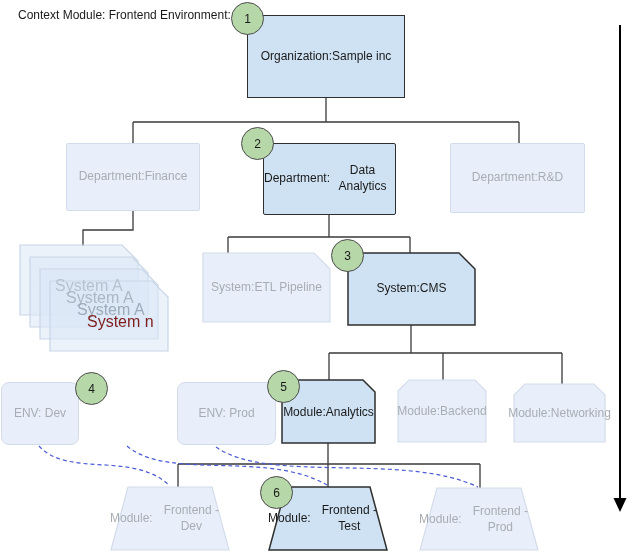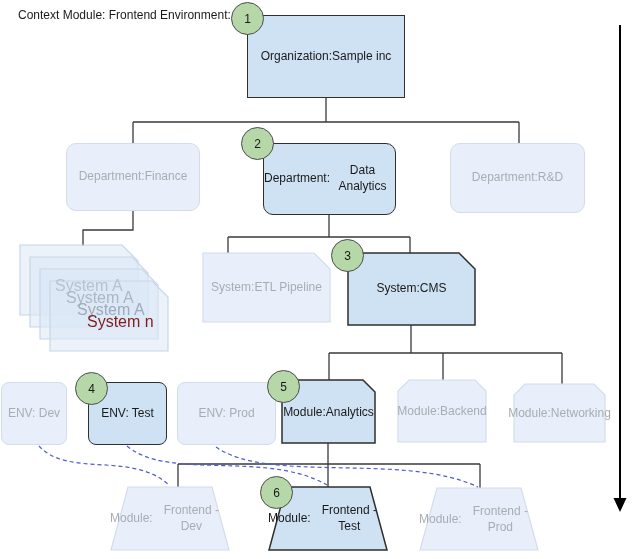--- a/index.html
+++ b/index.html
@@ -20,21 +20,21 @@
   .shape-faded{fill:var(--faded_fill);stroke:var(--faded_border);stroke-width:1.2}
   .shape-stack{fill:var(--stack_fill);stroke:var(--stack_border);stroke-width:1.2}
   .arrow-line{stroke:#000;stroke-width:2;fill:none}
   .arrow-head{fill:#000;stroke:none}
 
   .node,.label{position:absolute;display:flex;align-items:center;
         justify-content:center;text-align:center;font-size:12px;line-height:1.3;z-index:2}
   .node span,.label span{display:block}
   .box-hl{background:var(--hl_fill);border:1.5px solid var(--hl_border)}
   .box-faded{background:var(--faded_fill);border:1.2px solid var(--faded_border);color:var(--faded_text)}
-  .rounded{border-radius:10px}
+  .rounded{border-radius:2px}
   .rounded-sm{border-radius:8px}
   .faded-text{color:var(--faded_text)}
 
   .badge{position:absolute;width:33px;height:33px;border-radius:50%;background:var(--badge_fill);
          border:1px solid var(--badge_border);display:flex;align-items:center;justify-content:center;
          font-size:12px;z-index:3}
   #context{position:absolute;left:18px;top:7px;font-size:12px;line-height:1.45;z-index:2}
   .stack-label{position:absolute;font-size:16px;white-space:nowrap;z-index:2}
   .sl-1{color:#b7c2cf}.sl-2{color:#abb7c5}.sl-3{color:#9dabba}.sl-4{color:#7f1d1d}
 </style>
@@ -106,25 +106,22 @@
 
   <div class="label faded-text" style="left:203px;top:253px;width:127px;height:69px">
     <span>System:</span>
     <span>ETL Pipeline</span>
   </div>
   <div class="label" style="left:348px;top:253px;width:127px;height:72px">
     <span>System:</span>
     <span>CMS</span>
   </div>
 
-  <div class="node box-faded rounded-sm" style="left:1px;top:382px;width:66px;height:63px">
+  <div class="node box-faded rounded-sm" style="left:1px;top:382px;width:78px;height:63px">
     <span>ENV: Dev</span>
-  </div>
-  <div class="node box-hl rounded-sm" style="left:88px;top:382px;width:79px;height:63px">
-    <span>ENV: Test</span>
   </div>
   <div class="node box-faded rounded-sm" style="left:177px;top:382px;width:99px;height:63px">
     <span>ENV: Prod</span>
   </div>
 
   <div class="label" style="left:282px;top:382px;width:93px;height:61px">
     <span>Module:</span>
     <span>Analytics</span>
   </div>
   <div class="label faded-text" style="left:398px;top:381px;width:88px;height:61px">

